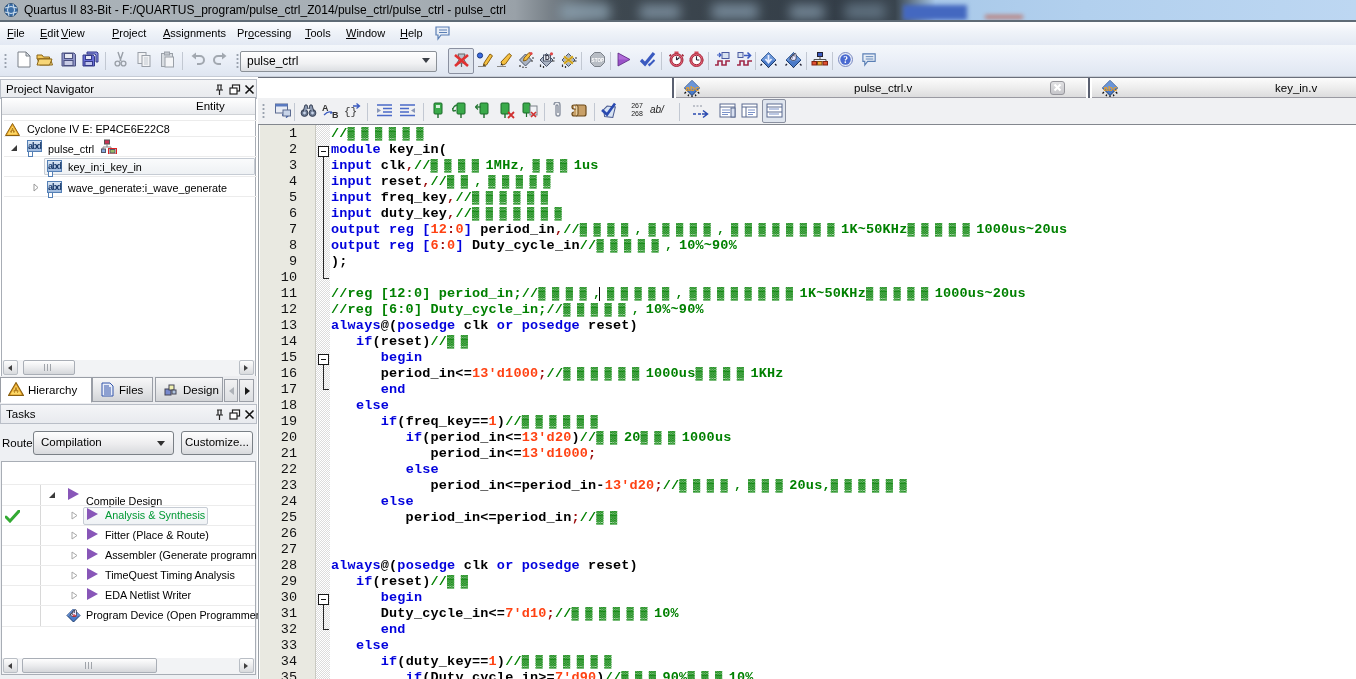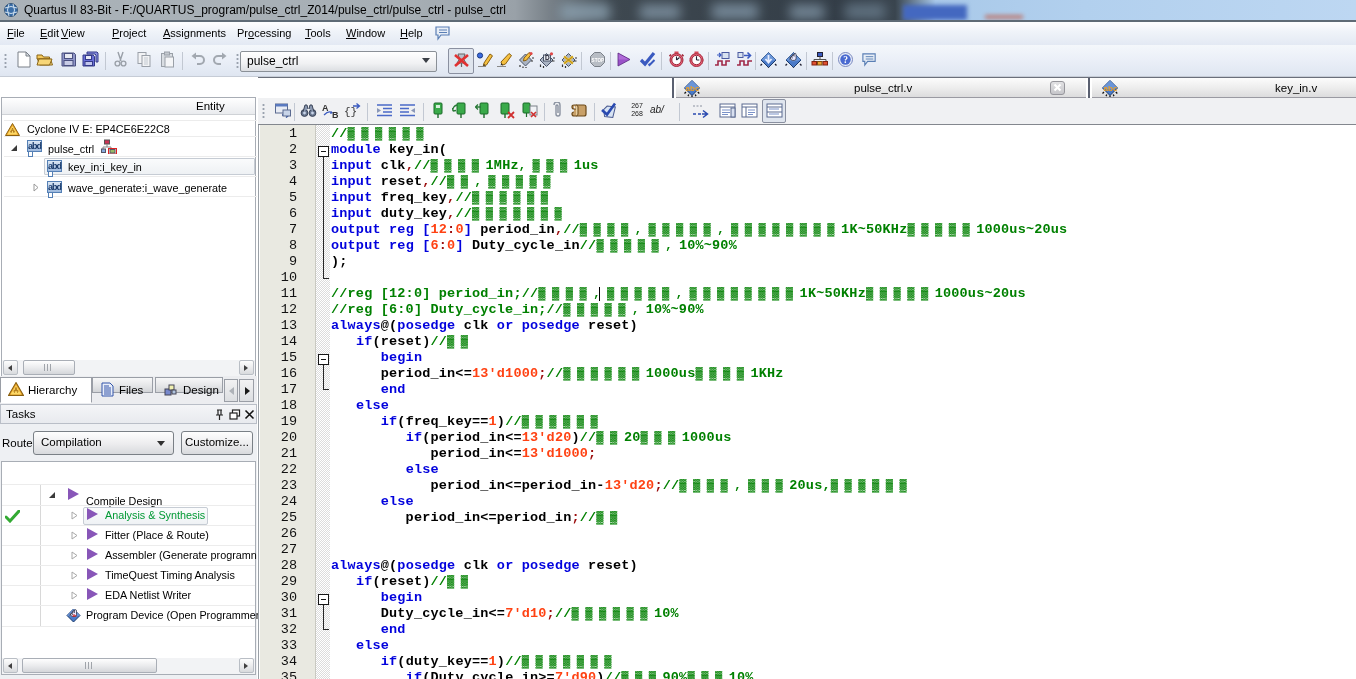--- a/index.html
+++ b/index.html
@@ -26,21 +26,21 @@
 .ptitle{position:absolute;width:257px;height:20px;background:linear-gradient(180deg,#f4f5f7,#e8eaee);border:1px solid #b9bec7;font-size:11.5px;color:#000;padding:3px 0 0 5px}
 .pbox{position:absolute;left:1px;width:255px;background:#fff;border:1px solid #a8adb5}
 .hdr{position:absolute;left:0;width:253px;height:17px;background:linear-gradient(180deg,#fff,#f2f3f5 60%,#e9ebee);border-bottom:1px solid #cfd2d6;font-size:11.5px;color:#000}
 .trow{position:absolute;font-size:10.8px;color:#000;white-space:nowrap}
 
 .sbar{position:absolute;background:#f2f3f5}
 .sarr{position:absolute;width:15px;height:15px;background:linear-gradient(180deg,#fdfdfd,#e8e9eb 60%,#d8dadd);border:1px solid #b9bec5;border-radius:2px}
 .sthumb{position:absolute;height:15px;background:linear-gradient(180deg,#fefefe,#e9eaec 55%,#d4d6da);border:1px solid #a9aeb6;border-radius:2px}
 .sarr:after{content:"";position:absolute}
 
-.tab{position:absolute;top:377px;height:16px;background:linear-gradient(180deg,#f7f7f8,#e3e4e6 60%,#d2d4d7);border:1px solid #9a9ea6;border-bottom:1px solid #9a9ea6;font-size:11.5px;color:#000}
+.tab{position:absolute;top:377px;height:25px;background:linear-gradient(180deg,#f7f7f8,#e3e4e6 60%,#d2d4d7);border:1px solid #9a9ea6;border-bottom:1px solid #9a9ea6;font-size:11.5px;color:#000}
 .tab.active{background:#fff;border-bottom:1px solid #fff;height:26px;z-index:3}
 
 .taskrow{position:absolute;font-size:10.8px;color:#000;white-space:nowrap}
 .rline{position:absolute;left:2px;width:253px;height:1px;background:#ececec}
 
 .mdibar{position:absolute;top:78px;height:20px;background:linear-gradient(180deg,#fcfcfc 0%,#ececec 55%,#dcdcdd 100%);border-bottom:1px solid #9a9aa2;font-size:11.5px;color:#000}
 .mclose{position:absolute;top:3px;width:15px;height:14px;background:linear-gradient(180deg,#e2e2e4,#c6c6ca);border:1px solid #96969c;border-radius:3px;color:#fff;text-align:center;font-size:9.5px;line-height:13px;font-weight:bold;text-shadow:0 0 1px #fff}
 
 #edtb{left:258px;top:98px;width:1098px;height:27px;background:#f0f1f3;border-bottom:1px solid #83878e}
 
@@ -294,20 +294,32 @@
       </svg>
   <div class="tsep" style="left:581px"></div>
   <div class="tsep" style="left:610px"></div>
   <div class="tsep" style="left:661px"></div>
   <div class="tsep" style="left:708px"></div>
   <div class="tsep" style="left:755px"></div>
   <div class="tsep" style="left:806px"></div>
   <div class="tsep" style="left:832px"></div>
 </div>
 
+<div class="ptitle" style="left:0;top:79px">Project Navigator
+  <svg class="abs" style="left:213px;top:4px" width="11" height="12" viewBox="0 0 11 12">
+        <path d="M3 1 h5 M4 1 v5 M7 1 v5 M2 6 h7 M5.5 6 v5" stroke="#222" stroke-width="1.2" fill="none"></path>
+      </svg>
+  <svg class="abs" style="left:228px;top:4px" width="12" height="11" viewBox="0 0 12 11">
+        <rect x="3.5" y="1" width="7" height="6" fill="#fff" stroke="#222" stroke-width="1.2"></rect>
+        <rect x="1" y="4" width="7" height="6" fill="#fff" stroke="#222" stroke-width="1.2"></rect>
+      </svg>
+  <svg class="abs" style="left:243px;top:4px" width="11" height="11" viewBox="0 0 11 11">
+        <path d="M1.5 1.5 L9.5 9.5 M9.5 1.5 L1.5 9.5" stroke="#111" stroke-width="1.6"></path>
+      </svg>
+</div>
 <div class="pbox" style="top:97px;height:279px">
   <div class="hdr" style="top:0">
         <span style="position:absolute;left:194px;top:2px">Entity</span>
       </div>
   <div class="rline" style="top:22px"></div>
   <div class="rline" style="top:38px"></div>
   <div class="rline" style="top:58px"></div>
   <div class="rline" style="top:78px"></div>
   <div class="rline" style="top:98px"></div>
 

